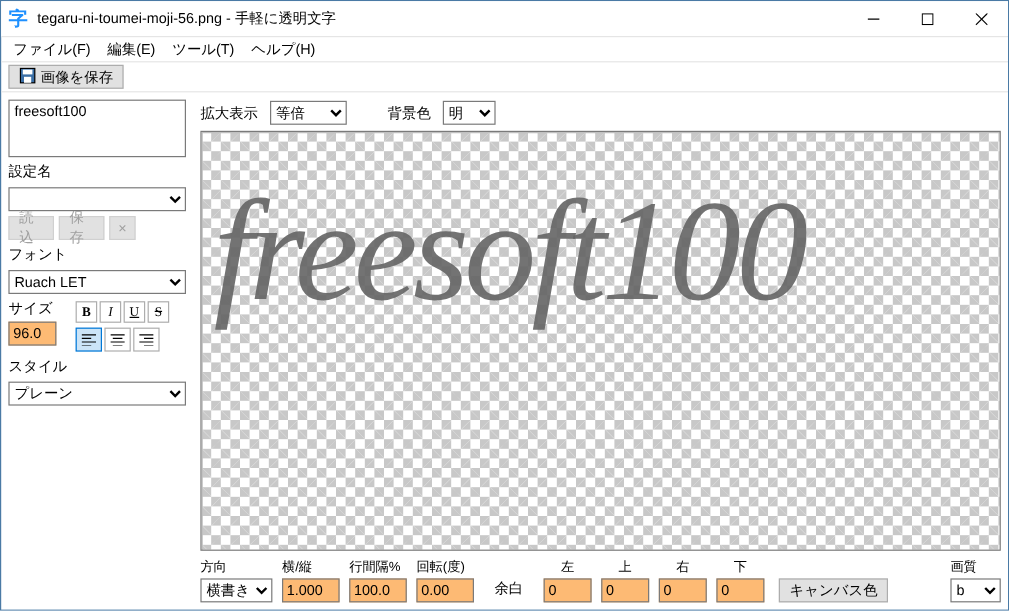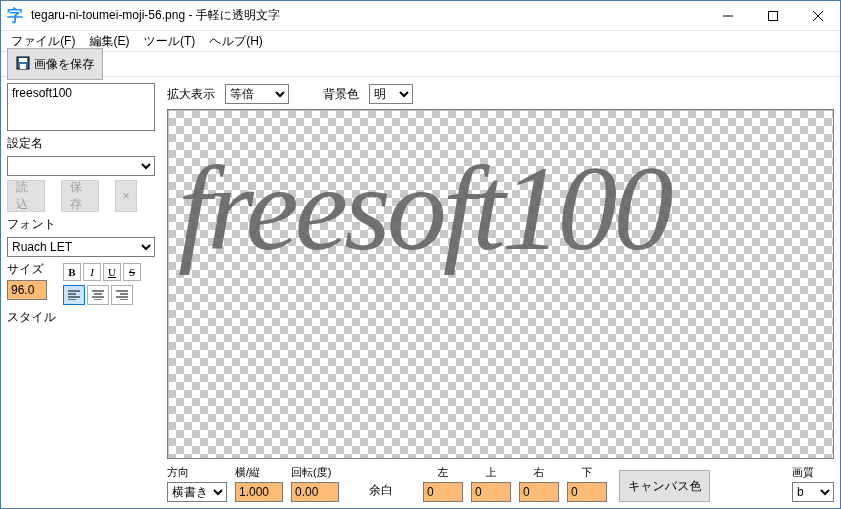--- a/index.html
+++ b/index.html
@@ -7,28 +7,28 @@
   .window { width: 841px; height: 509px; border: 1px solid #4a7aa5; display: flex; flex-direction: column; background: #fff; }
   .titlebar { height: 30px; background: #fff; display: flex; align-items: center; padding-left: 6px; border-bottom: 1px solid #e5e5e5; }
   .titlebar .app-icon { width: 18px; height: 18px; margin-right: 6px; }
   .titlebar .title { flex: 1; font-size: 12px; color: #000; }
   .titlebar .win-btns { display: flex; }
   .titlebar .win-btn { width: 45px; height: 29px; display: flex; align-items: center; justify-content: center; }
   .titlebar .win-btn svg { pointer-events: none; }
   .menubar { height: 20px; display: flex; align-items: center; padding-left: 4px; gap: 2px; }
   .menubar .menu-item { padding: 2px 6px; font-size: 12px; text-align: center; }
   .toolbar { height: 26px; border-top: 1px solid #e5e5e5; border-bottom: 1px solid #e5e5e5; display: flex; align-items: center; padding-left: 6px; }
-  .btn { border: 1px solid #adadad; background: #e1e1e1; padding: 2px 8px; font-size: 12px; display: inline-flex; align-items: center; gap: 4px; height: 32px; }
+  .btn { border: 1px solid #adadad; background: #e1e1e1; padding: 2px 8px; font-size: 12px; display: inline-flex; align-items: center; gap: 4px; height: 20px; }
   .content { flex: 1; display: flex; min-height: 0; }
   .left-panel { width: 160px; padding: 6px; display: flex; flex-direction: column; gap: 4px; }
   .lbl { font-size: 12px; }
   textarea.text-input { width: 100%; height: 48px; resize: none; font-size: 12px; padding: 2px 4px; border: 1px solid #7a7a7a; font-family: inherit; }
   select { font-size: 12px; border: 1px solid #7a7a7a; background: #fff; height: 20px; width: 100%; }
   input[type=text] { font-size: 12px; border: 1px solid #7a7a7a; padding: 1px 3px; height: 20px; background: #fdba74; }
-  .row { display: flex; gap: 16px; align-items: center; }
+  .row { display: flex; gap: 4px; align-items: center; }
   .style-btn { width: 18px; height: 18px; border: 1px solid #adadad; background: #fff; display: inline-flex; align-items: center; justify-content: center; font-size: 11px; font-family: "Times New Roman", serif; }
   .align-btn { width: 22px; height: 20px; border: 1px solid #adadad; background: #fff; display: inline-flex; align-items: center; justify-content: center; }
   .align-btn.sel { border: 1px solid #0078d7; background: #cce4f7; }
   .color-swatch { width: 28px; height: 26px; background: #808080; border: 1px solid #999; }
   .more-btn { width: 24px; height: 24px; border: 1px solid #adadad; background: #e1e1e1; display: inline-flex; align-items: center; justify-content: center; }
   .right-area { flex: 1; display: flex; flex-direction: column; padding: 6px; gap: 4px; min-width: 0; }
   .canvas-toolbar { display: flex; align-items: center; gap: 10px; height: 22px; }
   .canvas-holder { flex: 1; border: 1px solid #7a7a7a; box-shadow: inset 1px 1px 0 #c0c0c0; position: relative; overflow: hidden;
     background-image:
       linear-gradient(45deg,#c8c8c8 25%,transparent 25%),
@@ -151,20 +151,21 @@
                   <line x1="4" y1="4" x2="12" y2="4" stroke="#000"></line>
                   <line x1="0" y1="7" x2="12" y2="7" stroke="#000"></line>
                   <line x1="4" y1="10" x2="12" y2="10" stroke="#000"></line>
                 </svg>
               </span>
           </div>
         </div>
       </div>
 
       <span class="lbl">スタイル</span>
+      <select><option>プレーン</option></select>
 
     </div>
 
     <div class="right-area">
       <div class="canvas-toolbar">
         <span class="lbl">拡大表示</span>
         <select class="small-sel"><option>等倍</option></select>
         <span style="width:14px"></span>
         <span class="lbl">背景色</span>
         <select class="tiny-sel"><option>明</option></select>
@@ -177,24 +178,28 @@
       <div class="bottom-controls">
         <div class="ctrl-col">
           <span class="lbl">方向</span>
           <select style="width:60px"><option>横書き</option></select>
         </div>
         <div class="ctrl-col">
           <span class="lbl">横/縦</span>
           <input type="text" class="num-input" value="1.000" style="">
         </div>
         <div class="ctrl-col">
+          <span class="lbl">行間隔%</span>
+          <input type="text" class="num-input" value="100.0" style="">
+        </div>
+        <div class="ctrl-col">
           <span class="lbl">回転(度)</span>
           <input type="text" class="num-input" value="0.00" style="">
         </div>
-        <span class="lbl" style="margin:0 22px 3px">余白</span>
+        <span class="lbl" style="margin:0 9px 3px">余白</span>
         <div class="ctrl-col">
           <span class="lbl" style="text-align:center">左</span>
           <input type="text" class="num-input" style="width: 40px;" value="0">
         </div>
         <div class="ctrl-col">
           <span class="lbl" style="text-align:center">上</span>
           <input type="text" class="num-input" style="width: 40px;" value="0">
         </div>
         <div class="ctrl-col">
           <span class="lbl" style="text-align:center">右</span>

